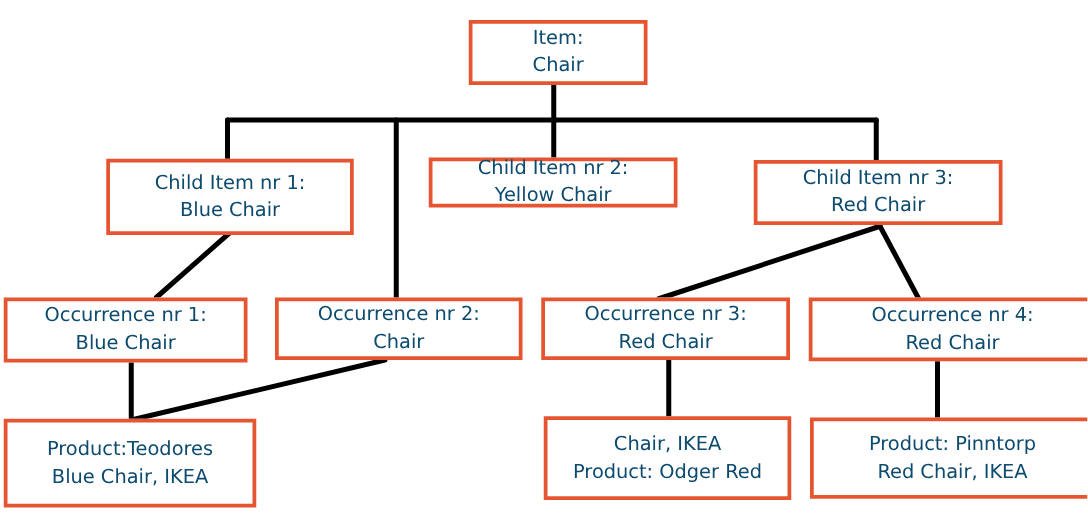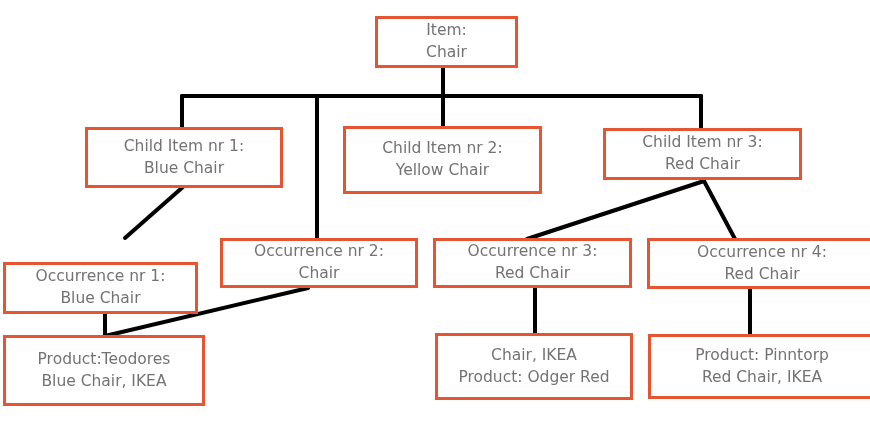--- a/index.html
+++ b/index.html
@@ -30,21 +30,21 @@
     stroke: var(--line);
     stroke-width: 4;
     stroke-linecap: round;
   }
   .node {
     position: absolute;
     z-index: 2;
     box-sizing: border-box;
     border: 3px solid var(--accent);
     background: var(--bg);
-    color: #737373;
+    color: #0c4a6e;
     display: flex;
     flex-direction: column;
     align-items: center;
     justify-content: center;
     text-align: center;
     font-size: 15.5px;
     line-height: 1.4;
     white-space: nowrap;
   }
 </style>
@@ -83,31 +83,31 @@
   <div class="node" style="left:375px; top:16px; width:143px; height:52px;">
     <span>Item:</span>
     <span>Chair</span>
   </div>
 
   <div class="node" style="left:85px; top:127px; width:198px; height:61px;">
     <span>Child Item nr 1:</span>
     <span>Blue Chair</span>
   </div>
 
-  <div class="node" style="left:343px; top:126px; width:199px; height:68px;">
+  <div class="node" style="left:343px; top:126px; width:199px; height:40px;">
     <span>Child Item nr 2:</span>
     <span>Yellow Chair</span>
   </div>
 
   <div class="node" style="left:603px; top:128px; width:199px; height:52px;">
     <span>Child Item nr 3:</span>
     <span>Red Chair</span>
   </div>
 
-  <div class="node" style="left:3px; top:238px; width:195px; height:52px;margin-top:24px;">
+  <div class="node" style="left:3px; top:238px; width:195px; height:52px;">
     <span>Occurrence nr 1:</span>
     <span>Blue Chair</span>
   </div>
 
   <div class="node" style="left:220px; top:238px; width:198px; height:50px;align-items:center;">
     <span>Occurrence nr 2:</span>
     <span>Chair</span>
   </div>
 
   <div class="node" style="left:433px; top:238px; width:199px; height:50px;">

